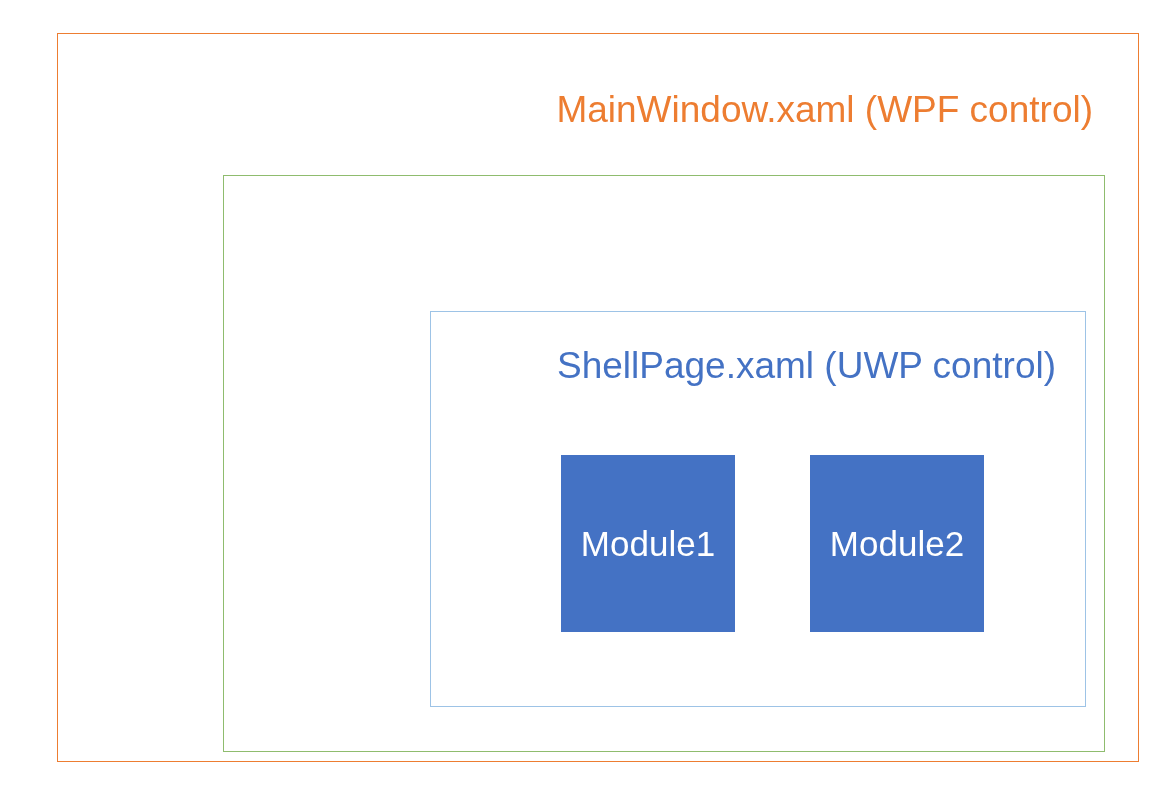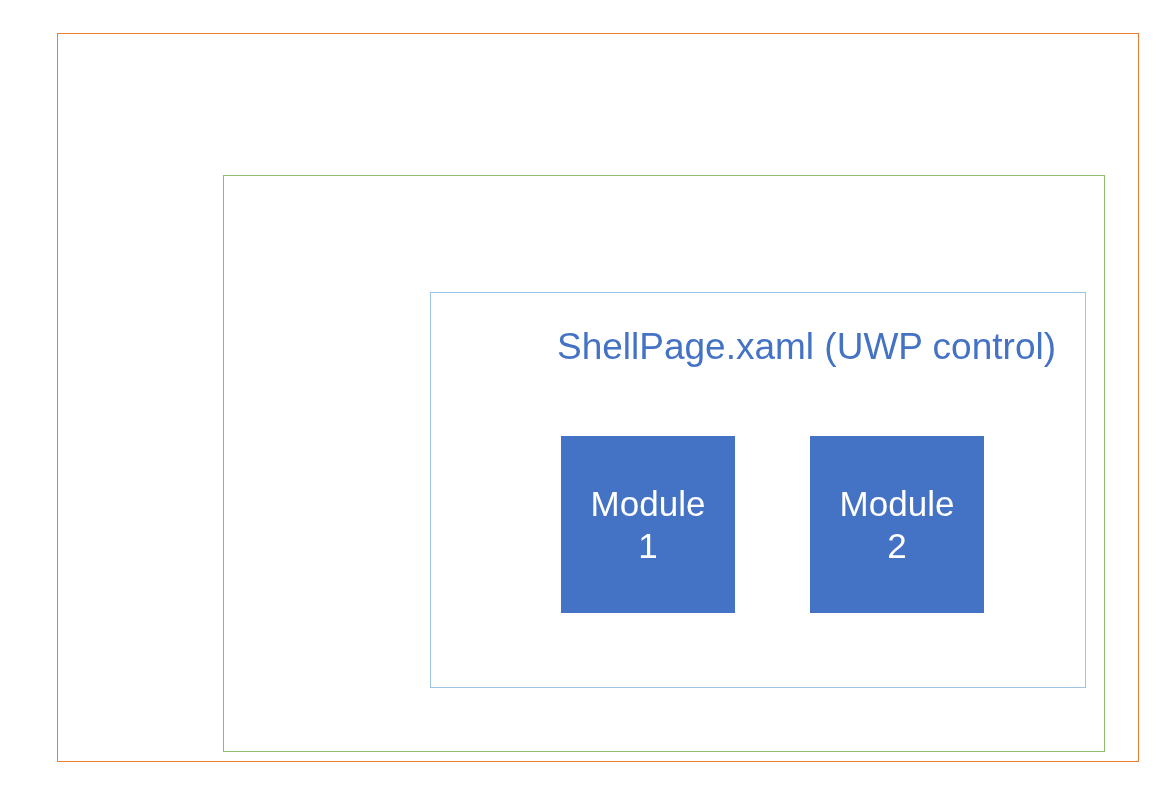--- a/index.html
+++ b/index.html
@@ -59,21 +59,21 @@
     line-height: 1.1;
     color: #70AD47;
     white-space: nowrap;
     text-align: right;
   }
 
   
   .box-inner {
     position: absolute;
     left: 206px;
-    top: 116px;
+    top: 135px;
     width: 656px;
     height: 396px;
     border: 1.6px solid #9DC3E6;
     box-sizing: border-box;
     background: transparent;
   }
   .label-inner {
     position: absolute;
     right: 29px;
     top: 34px;
@@ -86,38 +86,39 @@
 
   
   .module-tile {
     position: absolute;
     top: 143px;
     width: 174px;
     height: 177px;
     background: #4472C4;
     color: #ffffff;
     display: flex;
-    flex-direction: column;
+    flex-direction: row;
     align-items: center;
     justify-content: center;
     font-size: 35px;
     line-height: 1.18;
     box-sizing: border-box;
   }
   .module-tile.m1 { left: 130px; }
   .module-tile.m2 { left: 379px; }
   .module-tile .m-name { display: block; }
   .module-tile .m-num  { display: block; }
 </style>
 </head>
 <body>
 
 <div id="canvas">
 
   <div class="box-outer">
+    <div class="label-outer">MainWindow.xaml (WPF control)</div>
 
     <div class="box-middle">
 
       <div class="box-inner">
         <div class="label-inner">ShellPage.xaml (UWP control)</div>
 
         <div class="module-tile m1">
           <span class="m-name">Module</span>
           <span class="m-num">1</span>
         </div>

